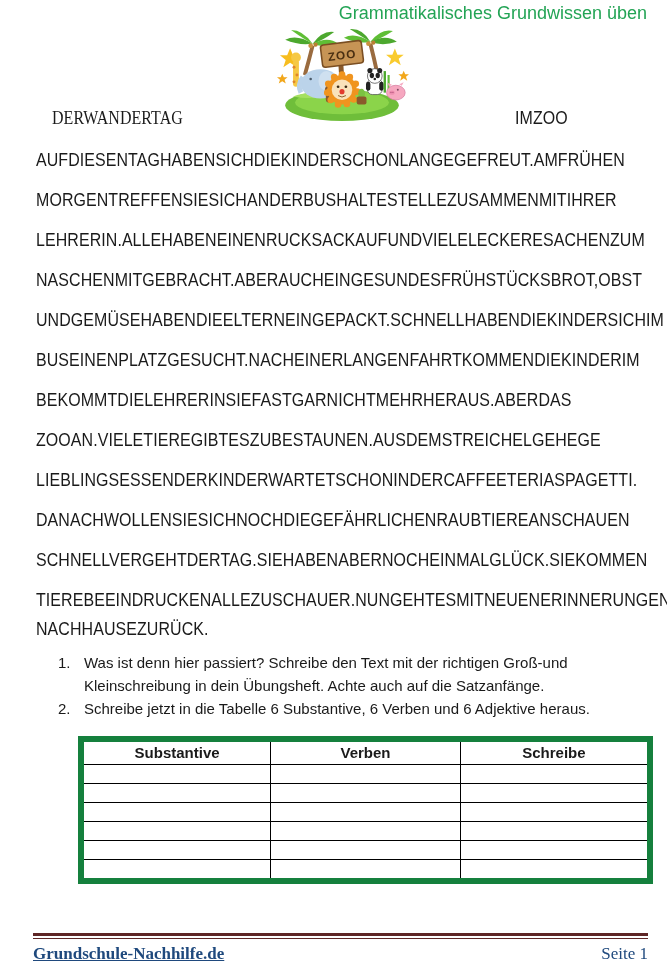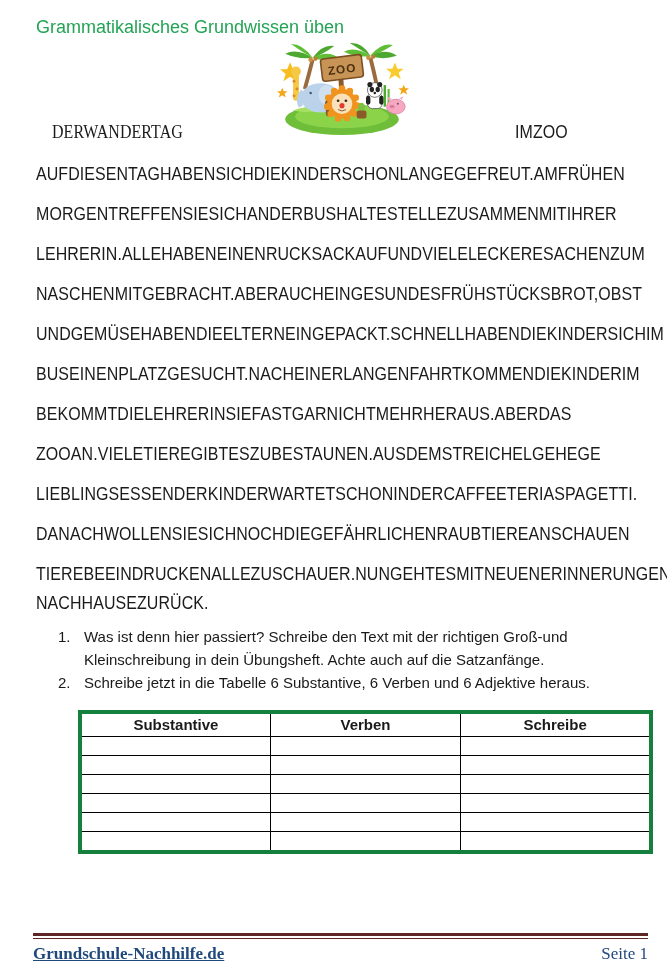--- a/index.html
+++ b/index.html
@@ -8,22 +8,22 @@
     width:667px;height:972px;
     background:#fff;
     box-sizing:border-box;
     padding:0 20px 0 36px;
     overflow:hidden;
     font-family:"Liberation Sans",sans-serif;
     color:#1a1a1a;
   }
   
   .title{
-    padding-top:16px;
-    text-align:left;
+    padding-top:2px;
+    text-align:right;
     font-size:18px;
     line-height:22px;
     color:var(--title_green,#23A455);
   }
   
   .header-row{position:relative;height:106px;}
   .clipart{
     position:absolute;left:50%;top:4px;transform:translateX(-50%);
     width:138px;height:94px;
   }
@@ -47,21 +47,21 @@
   .instructions{margin-top:12px;margin-left:22px;font-size:15px;line-height:23px;}
   .instr-row{display:flex;}
   .instr-num{width:16px;flex:0 0 16px;margin-right:10px;}
   .instr-text{flex:1;}
   
   .word-table{
     margin-top:16px;
     margin-left:42px;
     width:575px;
     border-collapse:collapse;
-    border:4px solid #15803d;
+    border:6px solid #15803d;
     table-layout:fixed;
   }
   .word-table th{
     border:1px solid #000;
     height:22px;
     font-size:15px;
     font-weight:bold;
     text-align:center;
     padding:0;
   }
@@ -232,20 +232,21 @@
       <div class="caps-line"><span class="caps">AUFDIESENTAGHABENSICHDIEKINDERSCHONLANGEGEFREUT.AMFRÜHEN</span></div>
       <div class="caps-line"><span class="caps">MORGENTREFFENSIESICHANDERBUSHALTESTELLEZUSAMMENMITIHRER</span></div>
       <div class="caps-line"><span class="caps">LEHRERIN.ALLEHABENEINENRUCKSACKAUFUNDVIELELECKERESACHENZUM</span></div>
       <div class="caps-line"><span class="caps">NASCHENMITGEBRACHT.ABERAUCHEINGESUNDESFRÜHSTÜCKSBROT,OBST</span></div>
       <div class="caps-line"><span class="caps">UNDGEMÜSEHABENDIEELTERNEINGEPACKT.SCHNELLHABENDIEKINDERSICHIM</span></div>
       <div class="caps-line"><span class="caps">BUSEINENPLATZGESUCHT.NACHEINERLANGENFAHRTKOMMENDIEKINDERIM</span></div>
       <div class="caps-line"><span class="caps">BEKOMMTDIELEHRERINSIEFASTGARNICHTMEHRHERAUS.ABERDAS</span></div>
       <div class="caps-line"><span class="caps">ZOOAN.VIELETIEREGIBTESZUBESTAUNEN.AUSDEMSTREICHELGEHEGE</span></div>
       <div class="caps-line"><span class="caps">LIEBLINGSESSENDERKINDERWARTETSCHONINDERCAFFEETERIASPAGETTI.</span></div>
       <div class="caps-line"><span class="caps">DANACHWOLLENSIESICHNOCHDIEGEFÄHRLICHENRAUBTIEREANSCHAUEN</span></div>
+      <div class="caps-line"><span class="caps">SCHNELLVERGEHTDERTAG.SIEHABENABERNOCHEINMALGLÜCK.SIEKOMMEN</span></div>
       <div class="caps-line"><span class="caps">TIEREBEEINDRUCKENALLEZUSCHAUER.NUNGEHTESMITNEUENERINNERUNGEN</span></div>
       <div class="caps-line"><span class="caps">NACHHAUSEZURÜCK.</span></div>
     </div>
 
   <div class="instructions">
       <div class="instr-row">
         <span class="instr-num">1.</span>
         <div class="instr-text">
           <div>Was ist denn hier passiert? Schreibe den Text mit der richtigen Groß-und</div>
           <div>Kleinschreibung in dein Übungsheft. Achte auch auf die Satzanfänge.</div>

